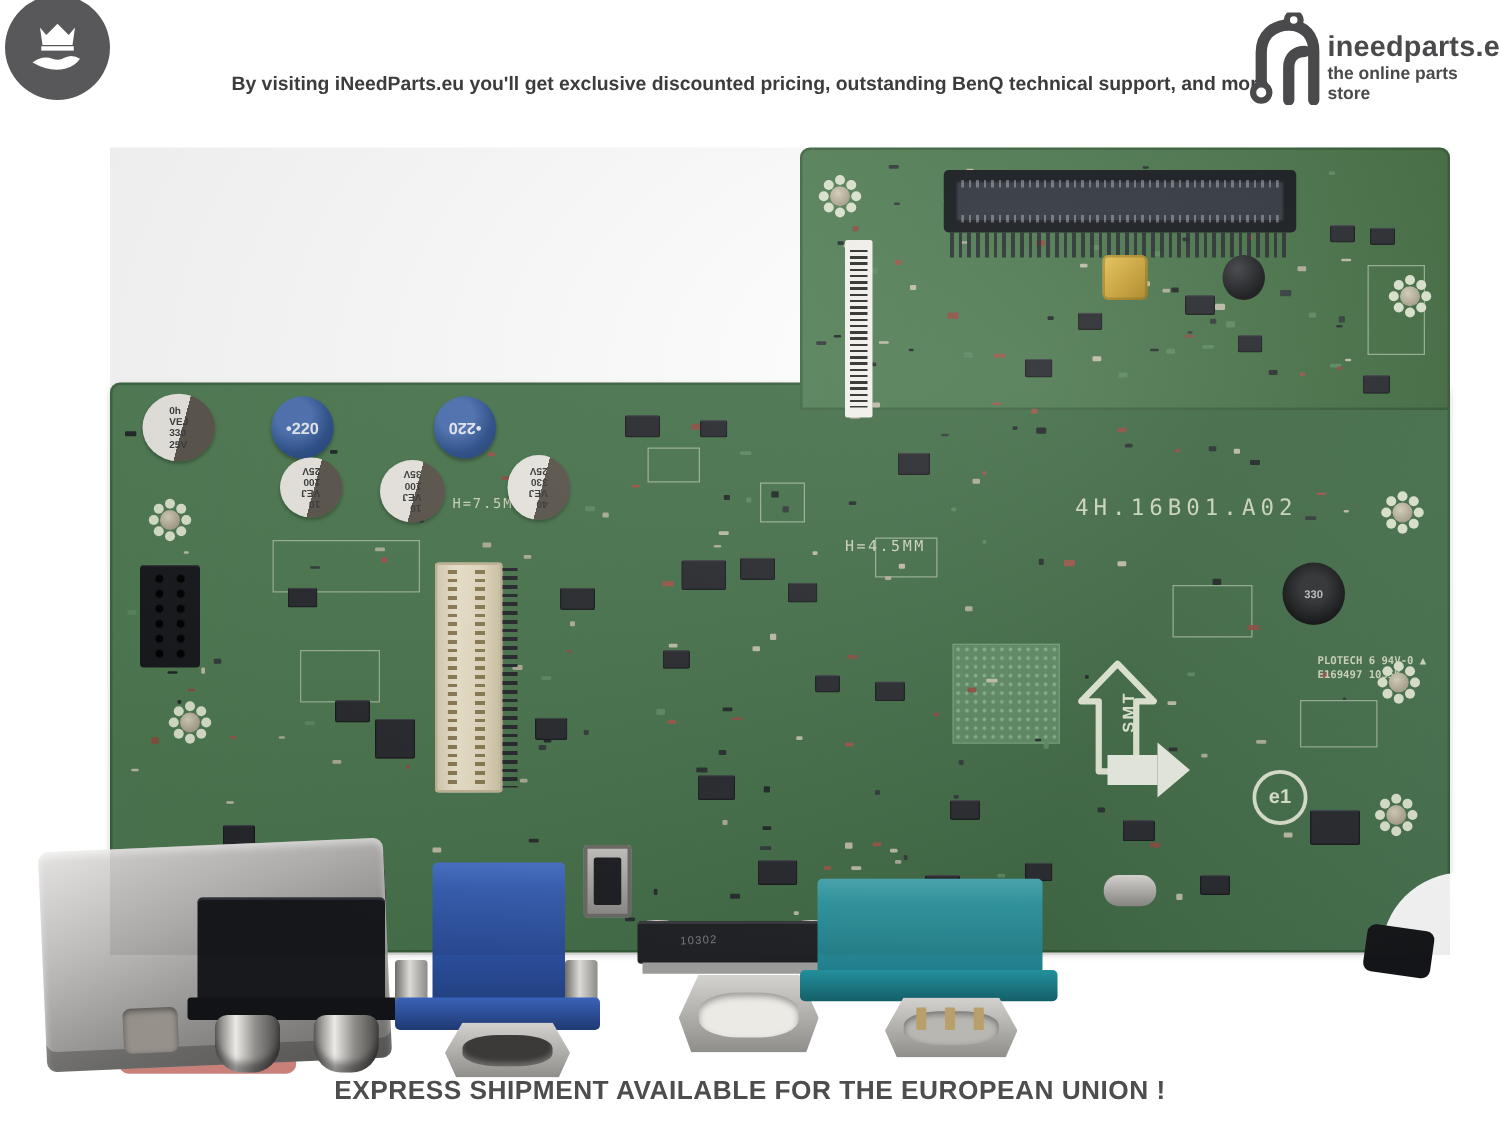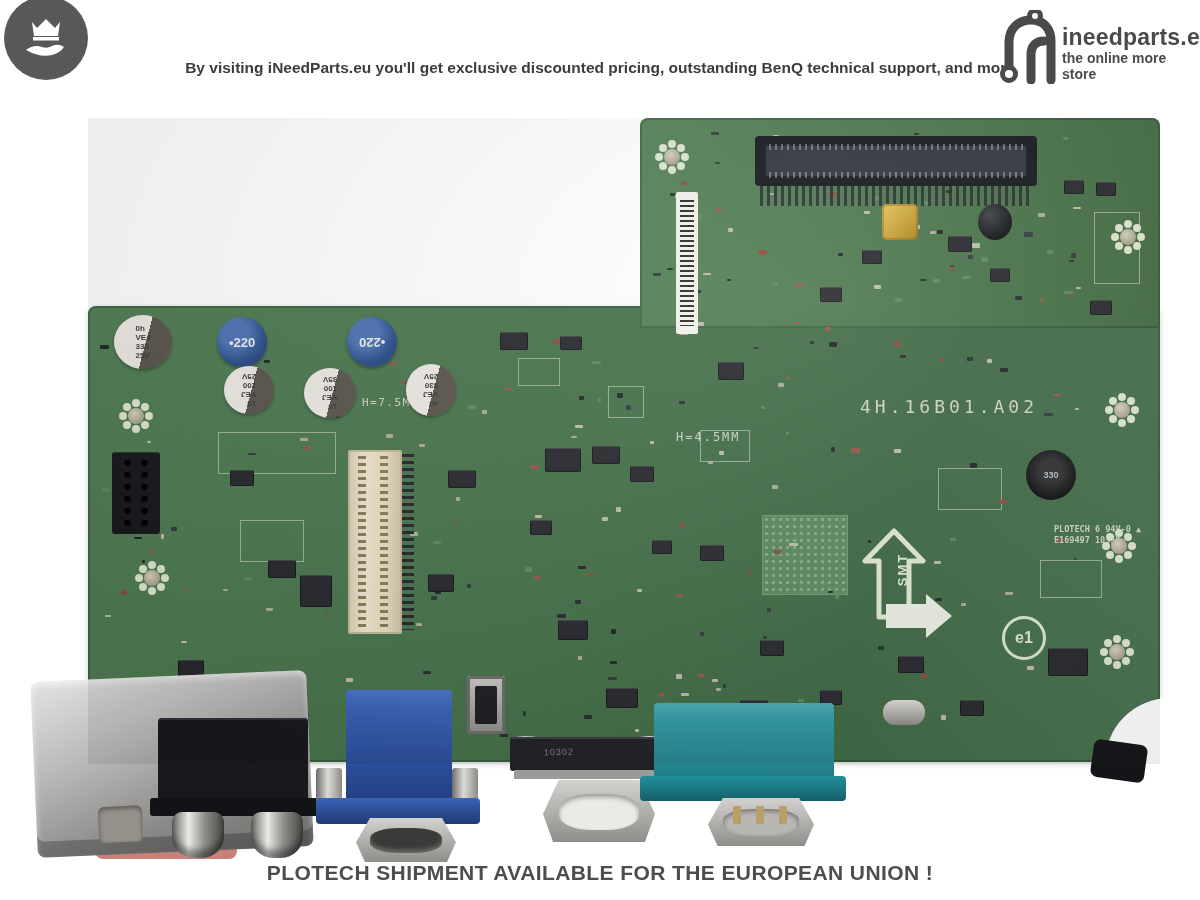--- a/index.html
+++ b/index.html
@@ -156,21 +156,21 @@
 <div class="abs" id="brand">
   <svg class="abs" style="left:0;top:2px" width="62" height="74" viewBox="0 0 62 74">
     <g fill="none" stroke="#4a4a4c" stroke-width="9" stroke-linecap="round">
       <path d="M11 60 L11 32 C11 18 21 10 33 10 C46 10 53 19 53 31 L53 70"></path>
       <path d="M33 70 L33 44 C33 35 39 31 46 31"></path>
     </g>
     <circle cx="11" cy="64" r="6.5" fill="#fff" stroke="#4a4a4c" stroke-width="5"></circle>
     <circle cx="37" cy="6" r="5.5" fill="#fff" stroke="#4a4a4c" stroke-width="5"></circle>
   </svg>
   <div class="abs" id="brand-name">ineedparts.eu</div>
-  <div class="abs" id="brand-slogan">the online more store</div>
+  <div class="abs" id="brand-slogan">the online parts store</div>
 </div>
 
 <div class="abs board" id="board-main"></div>
 <div class="abs board" id="board-upper"></div>
 <div class="abs" id="corner-cut"></div>
 
 <div class="abs silk" id="part-number">4H.16B01.A02</div>
 <div class="abs silk" id="h45">H=4.5MM</div>
 <div class="abs silk" id="h75">H=7.5MM</div>
 <div class="abs silk" id="fab">
@@ -553,13 +553,13 @@
 <div class="abs spk" style="left: 1071.47px; top: 252.925px; width: 4.66642px; height: 4.90647px; background: rgb(47, 51, 56);"></div>
 <div class="abs spk" style="left: 682.353px; top: 181.006px; width: 4.45591px; height: 4.38646px; background: rgb(142, 74, 62);"></div>
 <div class="abs spk" style="left: 981.379px; top: 257.211px; width: 6.8097px; height: 4.9993px; background: rgb(92, 138, 96);"></div>
 <div class="abs spk" style="left: 1024.01px; top: 232.146px; width: 8.96368px; height: 4.41058px; background: rgb(47, 51, 56);"></div>
 <div class="abs spk" style="left: 670.119px; top: 192.617px; width: 5.24789px; height: 3.6701px; background: rgb(35, 38, 43);"></div>
 <div class="abs spk" style="left: 944.984px; top: 167.617px; width: 7.43535px; height: 2.62958px; background: rgb(92, 138, 96);"></div>
 <div class="abs spk" style="left: 715.38px; top: 162.246px; width: 4.78519px; height: 2.06227px; background: rgb(47, 51, 56);"></div>
 <div class="abs spk" style="left: 794.989px; top: 282.69px; width: 8.81741px; height: 3.02998px; background: rgb(160, 83, 71);"></div>
 <div class="abs" id="gloss"></div>
 
-<div class="abs" id="banner">PLOTECH SHIPMENT AVAILABLE FOR THE EUROPEAN UNION !</div>
+<div class="abs" id="banner">EXPRESS SHIPMENT AVAILABLE FOR THE EUROPEAN UNION !</div>
 
 </body></html>

